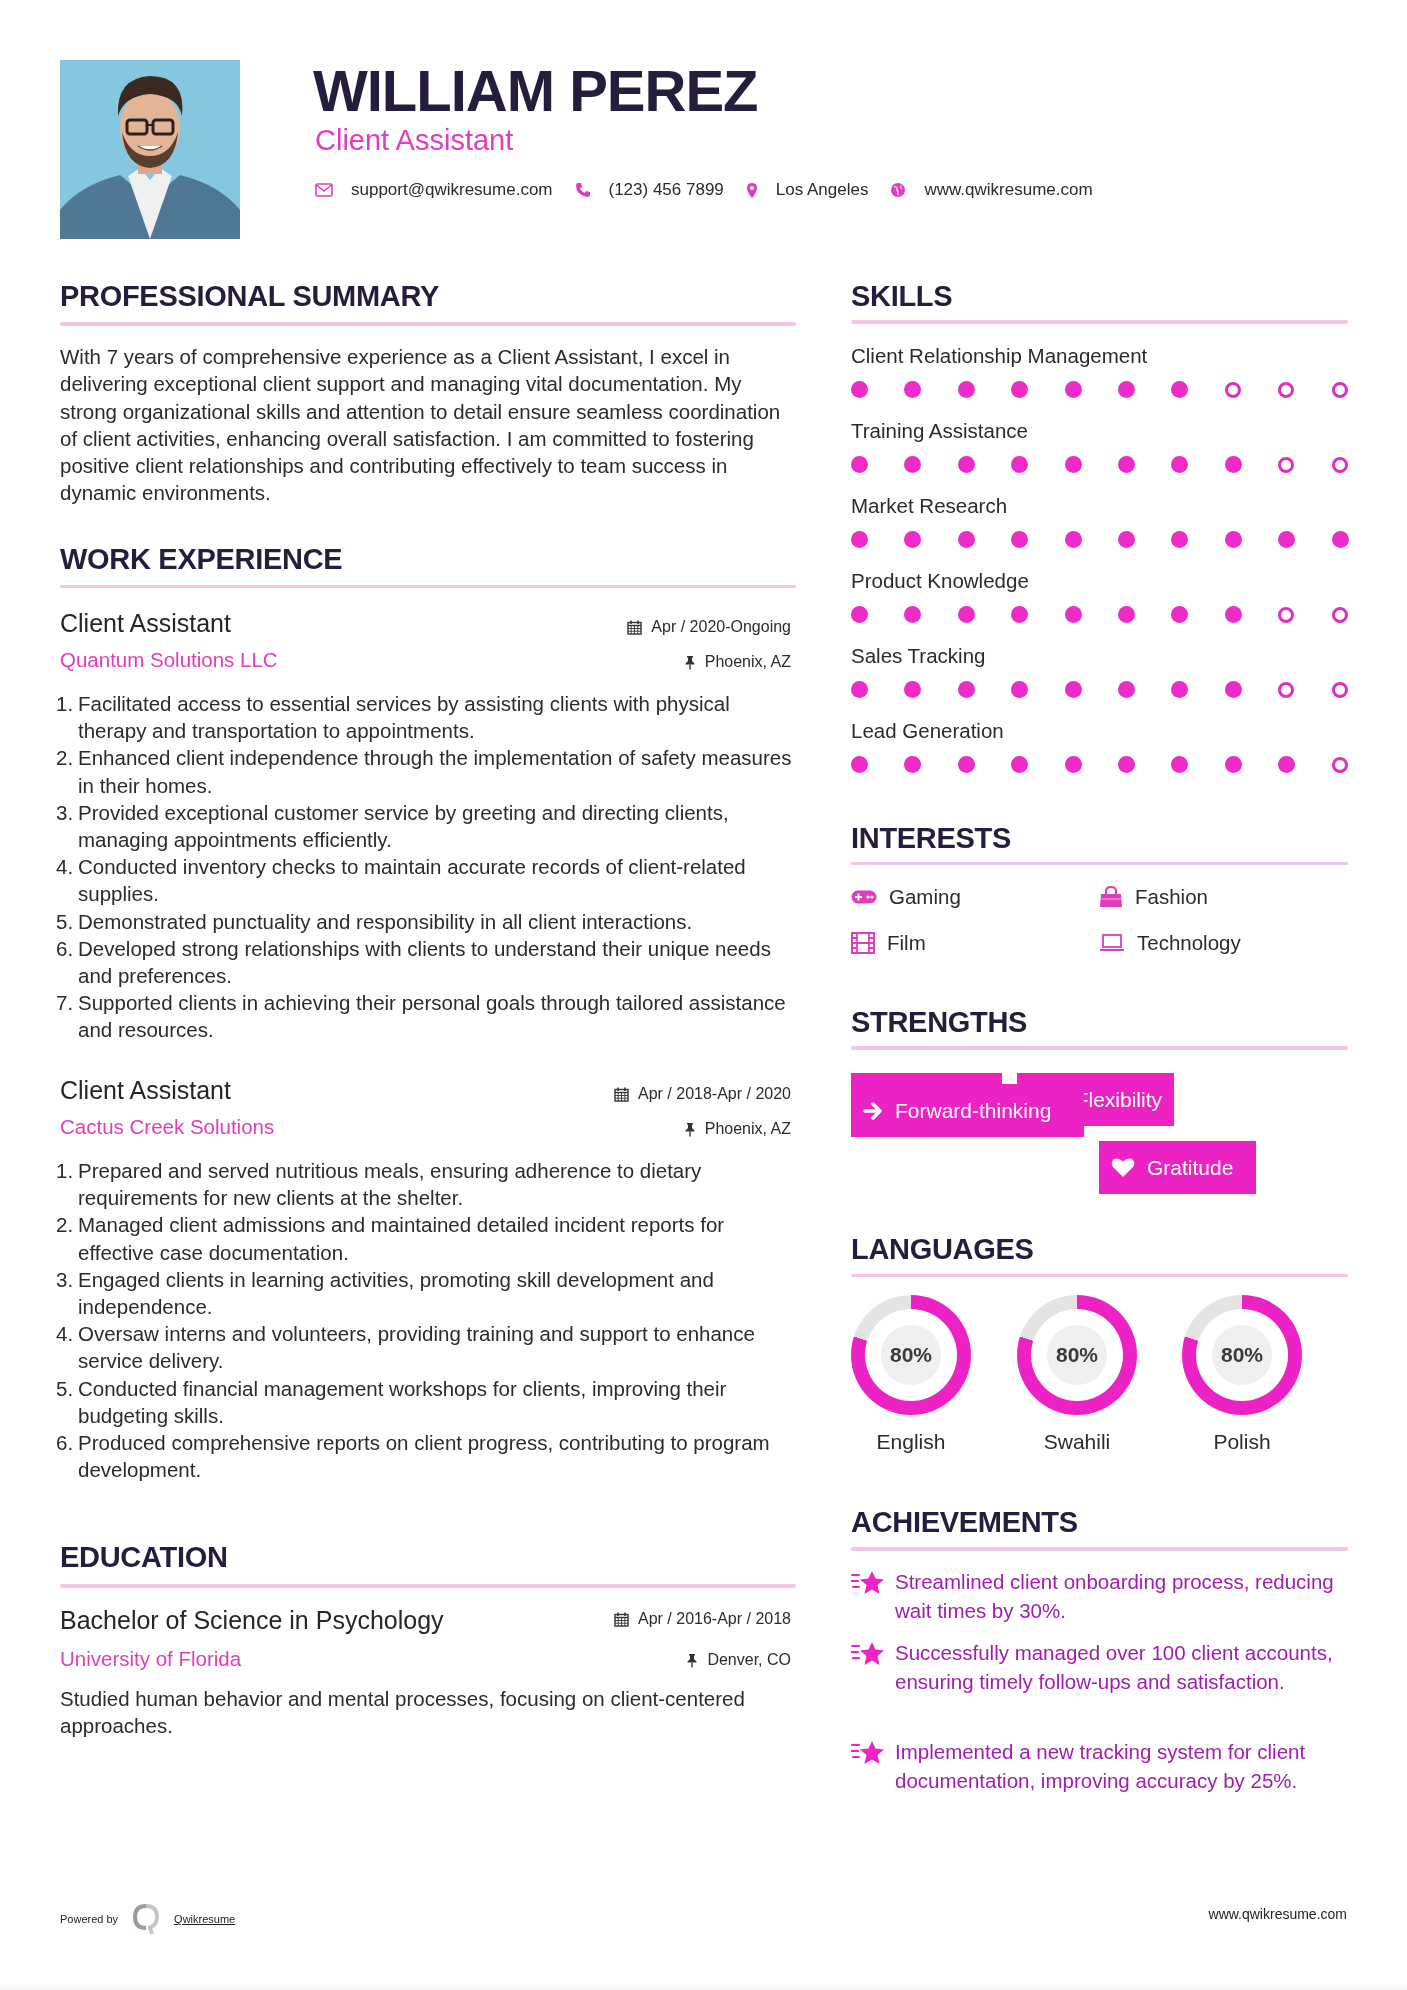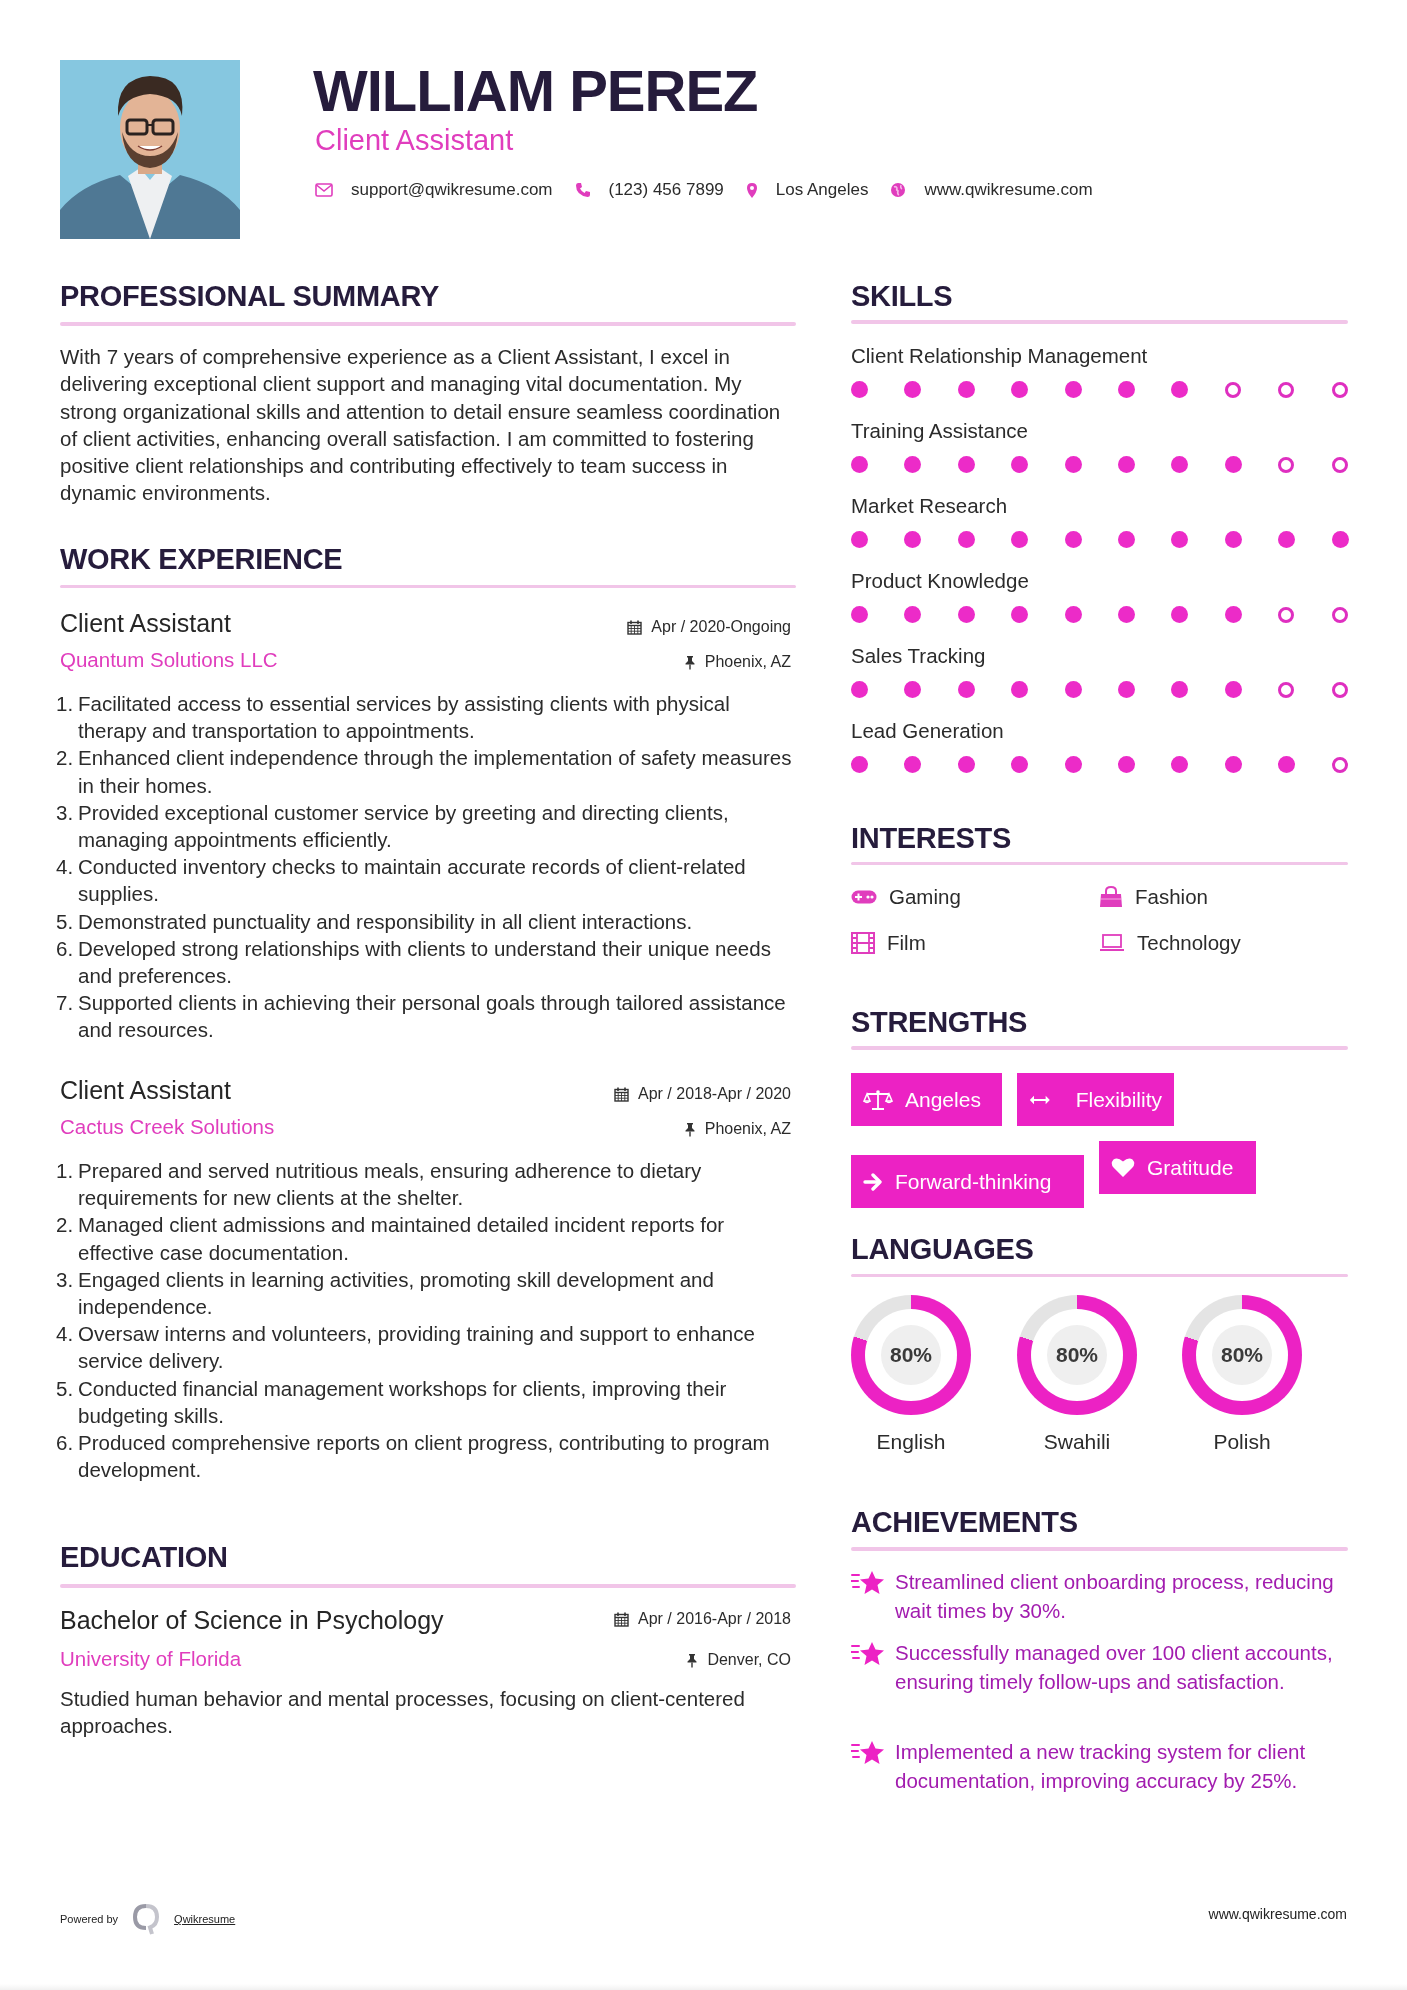--- a/index.html
+++ b/index.html
@@ -351,21 +351,21 @@
     </svg>
     <span>Angeles</span>
   </div>
   <div class="badge" style="left:1017px; top:1073px; width:157px;gap:13px;">
     <svg width="26" height="14" viewBox="0 0 26 14">
       <path d="M4 7 H22" stroke="#fff" stroke-width="2.4"></path>
       <path d="M6 2 L1 7 L6 12 Z M20 2 L25 7 L20 12 Z" fill="#fff"></path>
     </svg>
     <span>Flexibility</span>
   </div>
-  <div class="badge" style="left:851px; top:1155px; width:233px;">
+  <div class="badge" style="left:851px; top:1084px; width:233px;">
     <svg width="20" height="18" viewBox="0 0 20 18">
       <path d="M2 9 H15" stroke="#fff" stroke-width="3.4" stroke-linecap="round"></path>
       <path d="M10 2 L17 9 L10 16" fill="none" stroke="#fff" stroke-width="3.4" stroke-linecap="round" stroke-linejoin="round"></path>
     </svg>
     <span>Forward-thinking</span>
   </div>
   <div class="badge" style="left:1099px; top:1141px; width:157px;">
     <svg width="24" height="21" viewBox="0 0 24 21">
       <path d="M12 20 L2.5 10.5 Q-1 6.5 2.5 2.5 Q6.5 -0.5 12 4.5 Q17.5 -0.5 21.5 2.5 Q25 6.5 21.5 10.5 Z" fill="#fff"></path>
     </svg>

